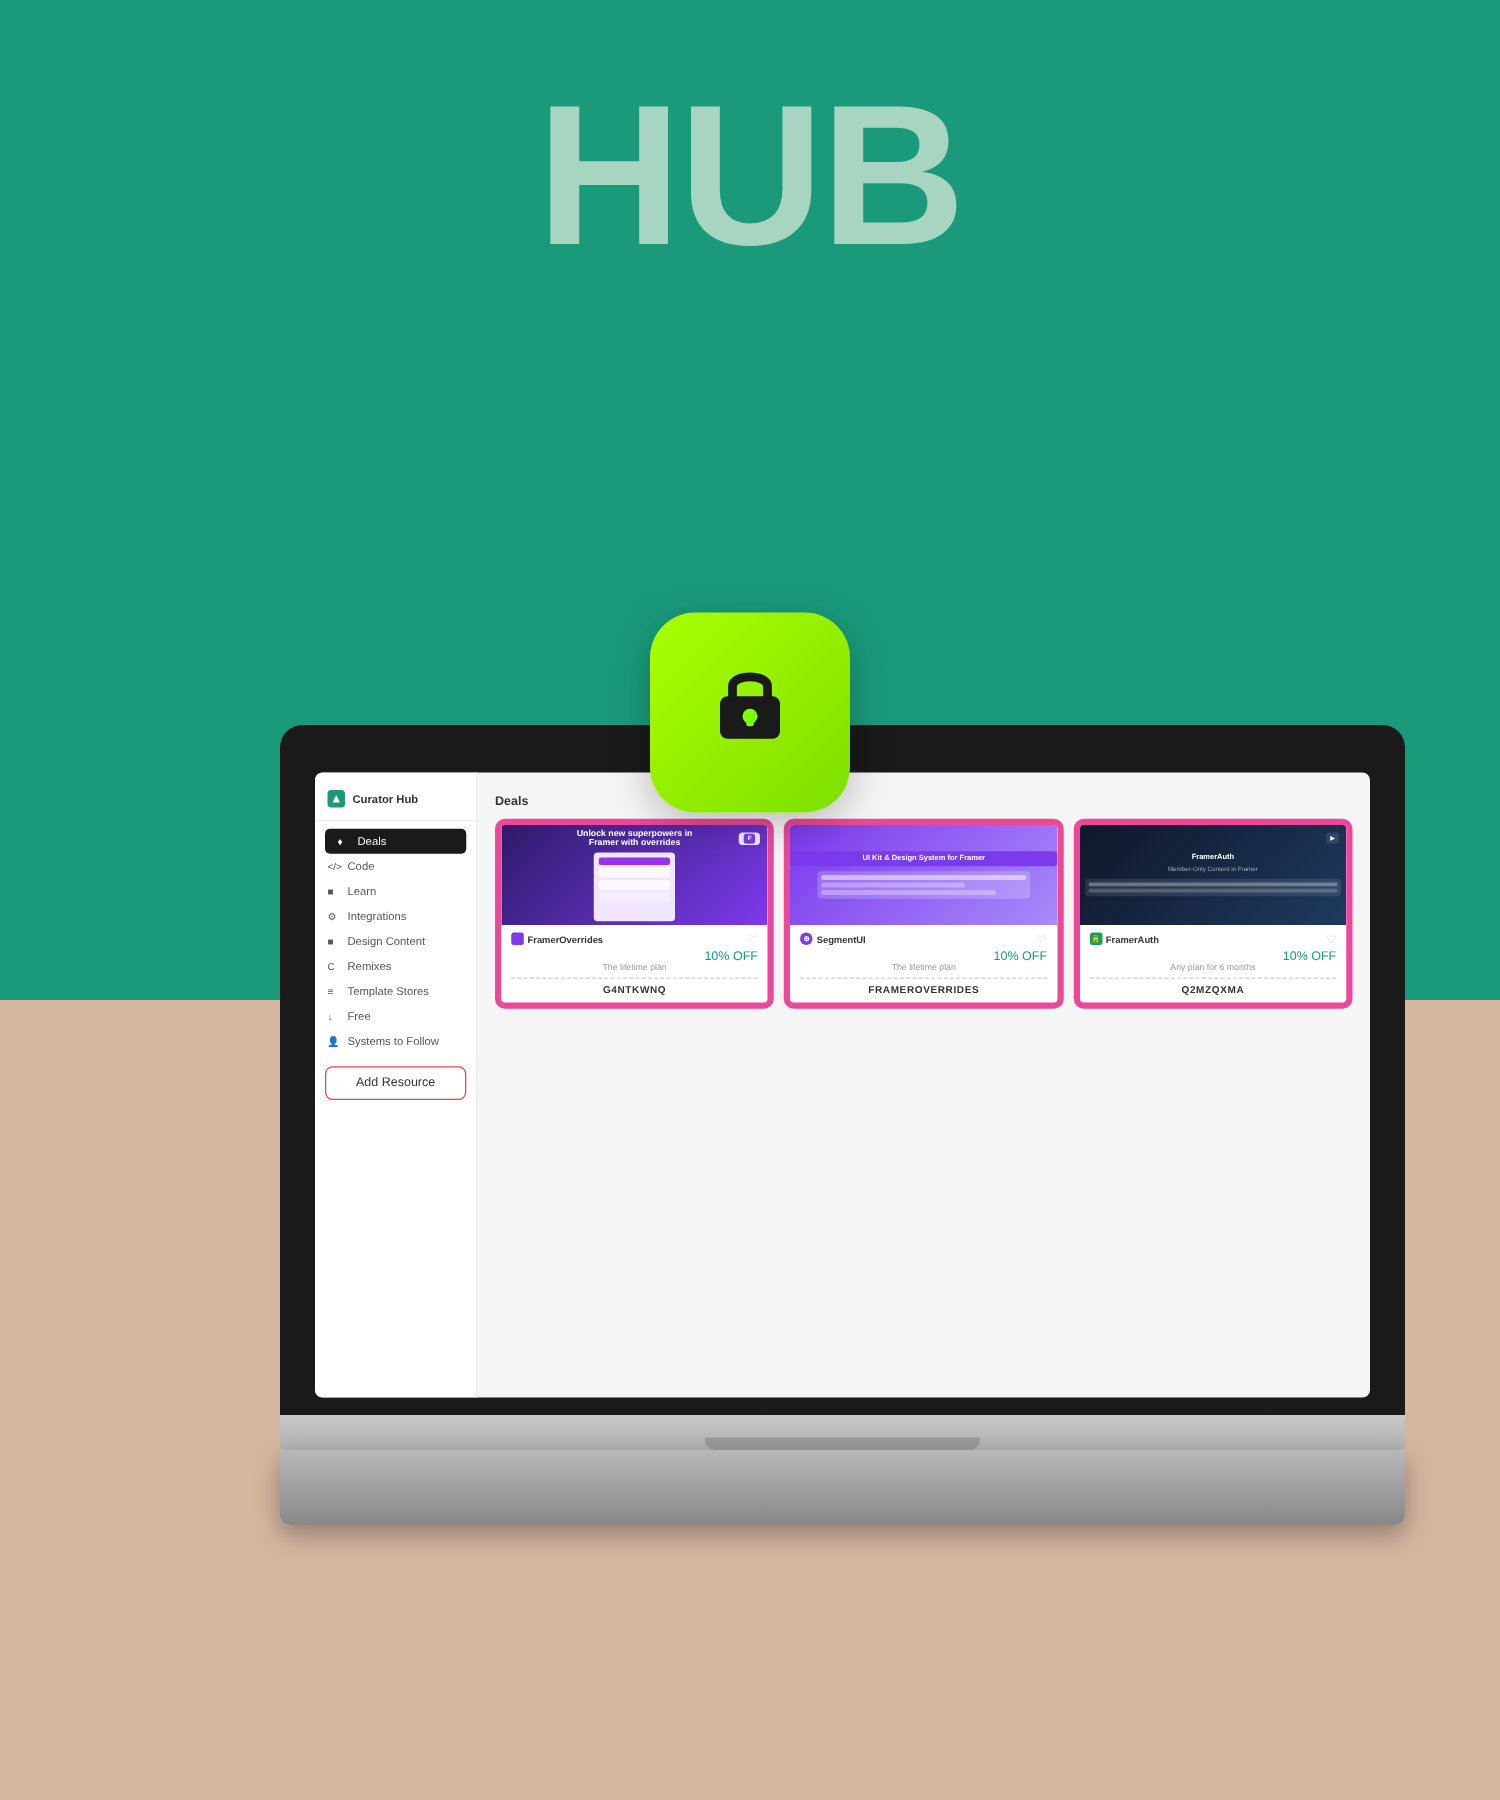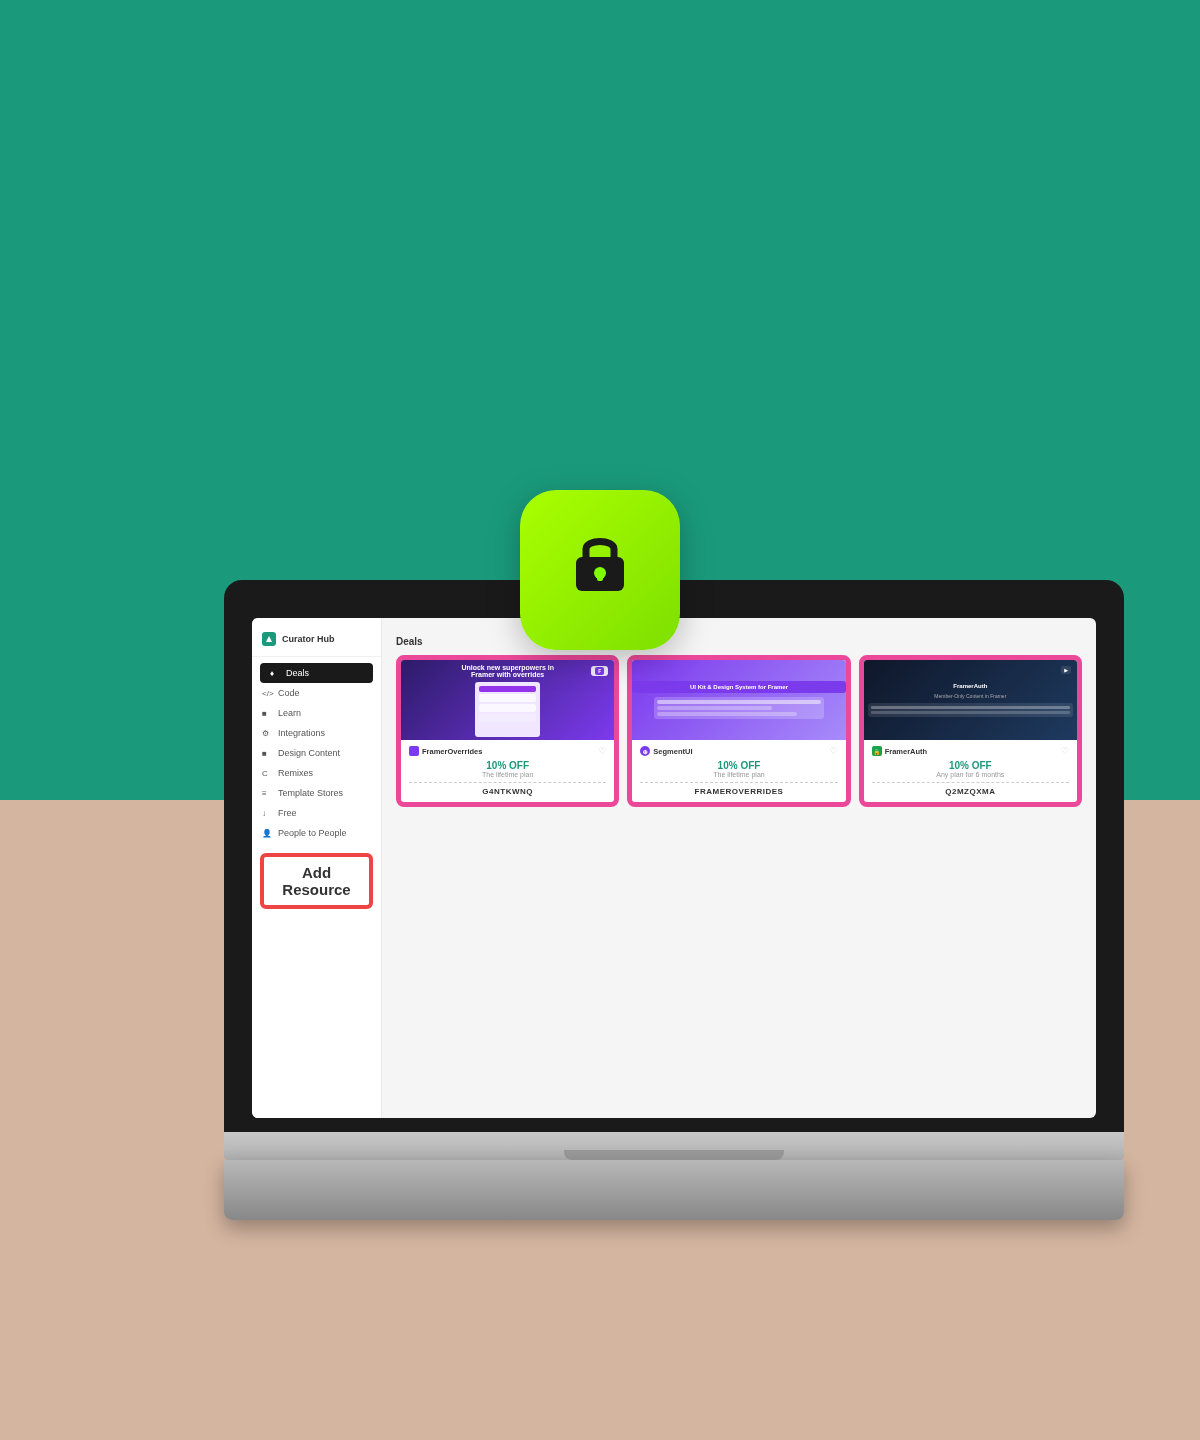--- a/index.html
+++ b/index.html
@@ -213,26 +213,26 @@
     }
 
     .sidebar-item .icon {
       font-size: 8px;
       width: 10px;
     }
 
     .sidebar-add-btn {
       margin: 10px 8px 0 8px;
       background: #fff;
-      border: 4px solid #ef4444;
+      border: 1px solid #ef4444;
       border-radius: 6px;
       padding: 7px;
       text-align: center;
-      font-size: 15px;
-      font-weight: 700;
+      font-size: 10px;
+      font-weight: 400;
       color: #333;
       cursor: pointer;
     }
 
     
     .main-content {
       flex: 1;
       display: flex;
       flex-direction: column;
       overflow: hidden;
@@ -421,22 +421,22 @@
     }
 
     .card-heart {
       font-size: 9px;
       color: #ccc;
     }
 
     .card-discount {
       color: #1a9a7b;
       font-size: 10px;
-      font-weight: 700;
-      text-align: center;
+      font-weight: 400;
+      text-align: right;
     }
 
     .card-plan {
       color: #999;
       font-size: 7px;
       text-align: center;
     }
 
     .card-divider {
       border: none;
@@ -464,20 +464,21 @@
       color: #333;
     }
   </style>
 </head>
 <body>
 
 <div class="bg-top"></div>
 <div class="bg-bottom"></div>
 
 <div class="hero-title">
+  <span class="hero-hub">HUB</span>
 </div>
 
 <div class="app-icon">
   <span class="app-icon-inner">
     <svg width="80" height="80" viewBox="0 0 80 80" fill="none">
 
       <rect x="16" y="36" width="48" height="34" rx="6" fill="#1a1a1a"></rect>
       <path d="M26 36V28C26 18.06 54 18.06 54 28V36" stroke="#1a1a1a" stroke-width="7" stroke-linecap="round" fill="none"></path>
       <circle cx="40" cy="52" r="6" fill="#7fff00"></circle>
       <rect x="37" y="52" width="6" height="8" rx="2" fill="#7fff00"></rect>
@@ -531,21 +532,21 @@
             <div class="sidebar-item">
               <span class="icon">≡</span>
               <span>Template Stores</span>
             </div>
             <div class="sidebar-item">
               <span class="icon">↓</span>
               <span>Free</span>
             </div>
             <div class="sidebar-item">
               <span class="icon">👤</span>
-              <span>People to People</span>
+              <span>Systems to Follow</span>
             </div>
 
             <div class="sidebar-add-btn">Add Resource</div>
           </div>
 
           <div class="main-content">
 
 
             <div class="content-area">
 

